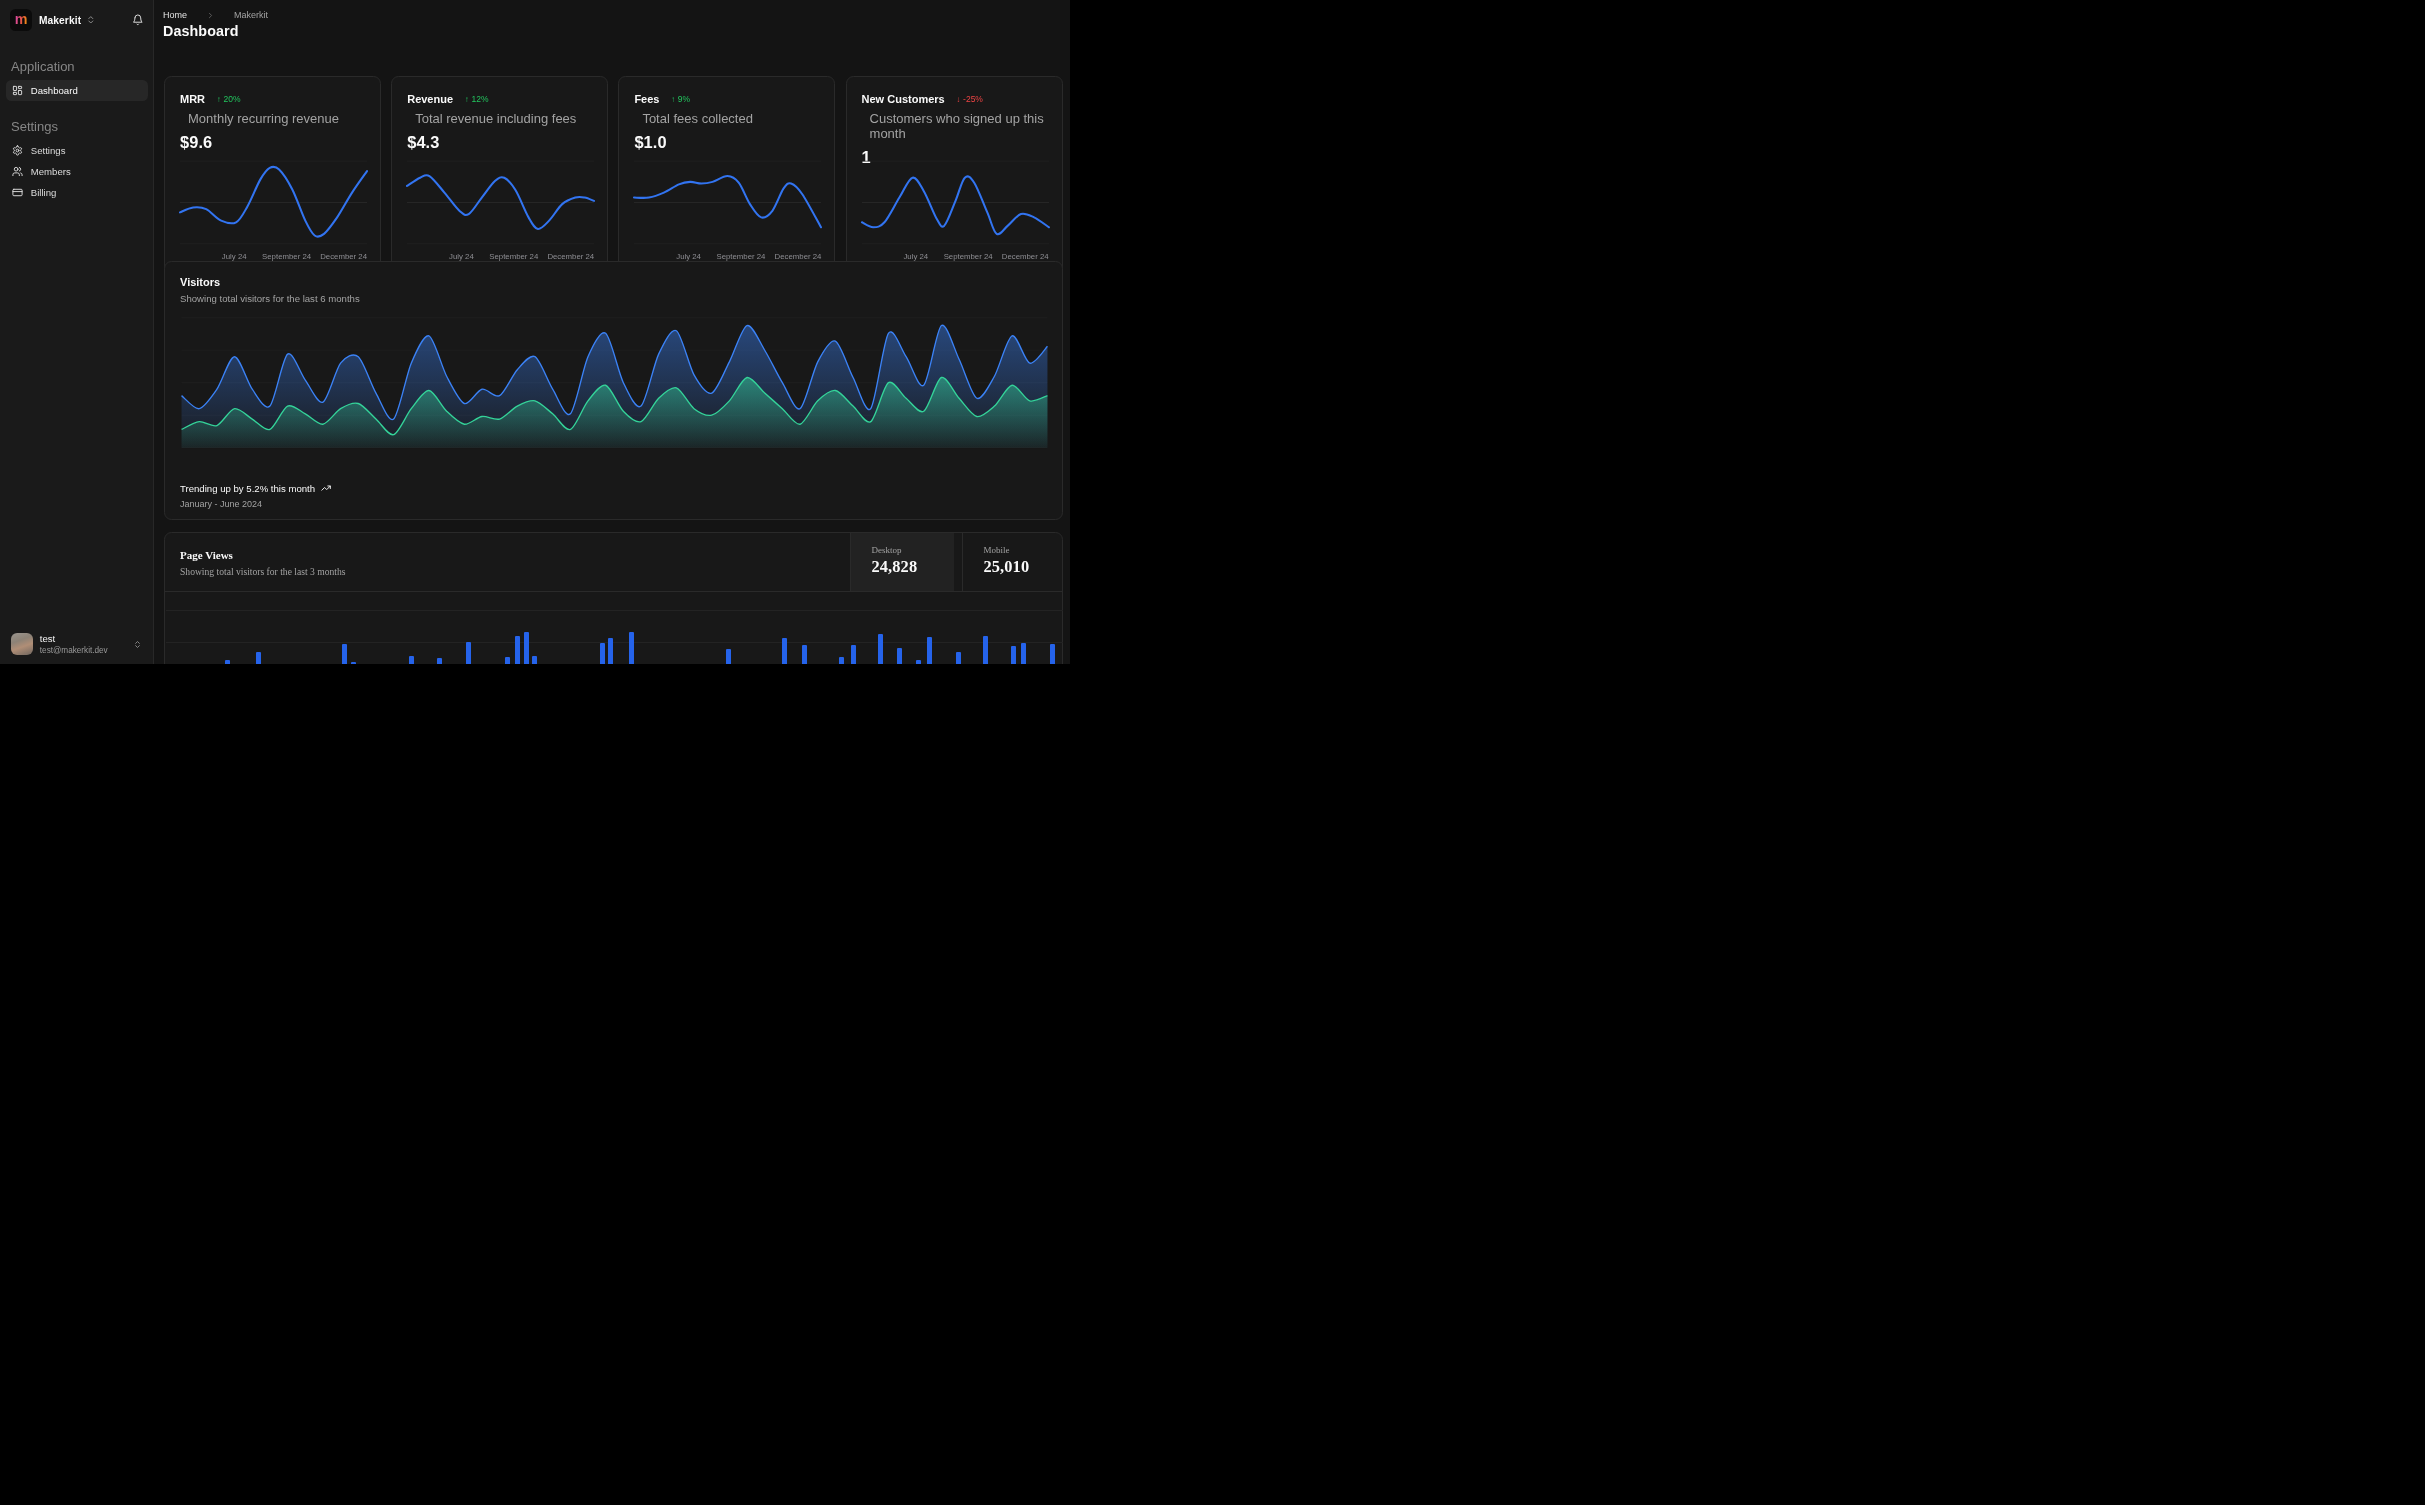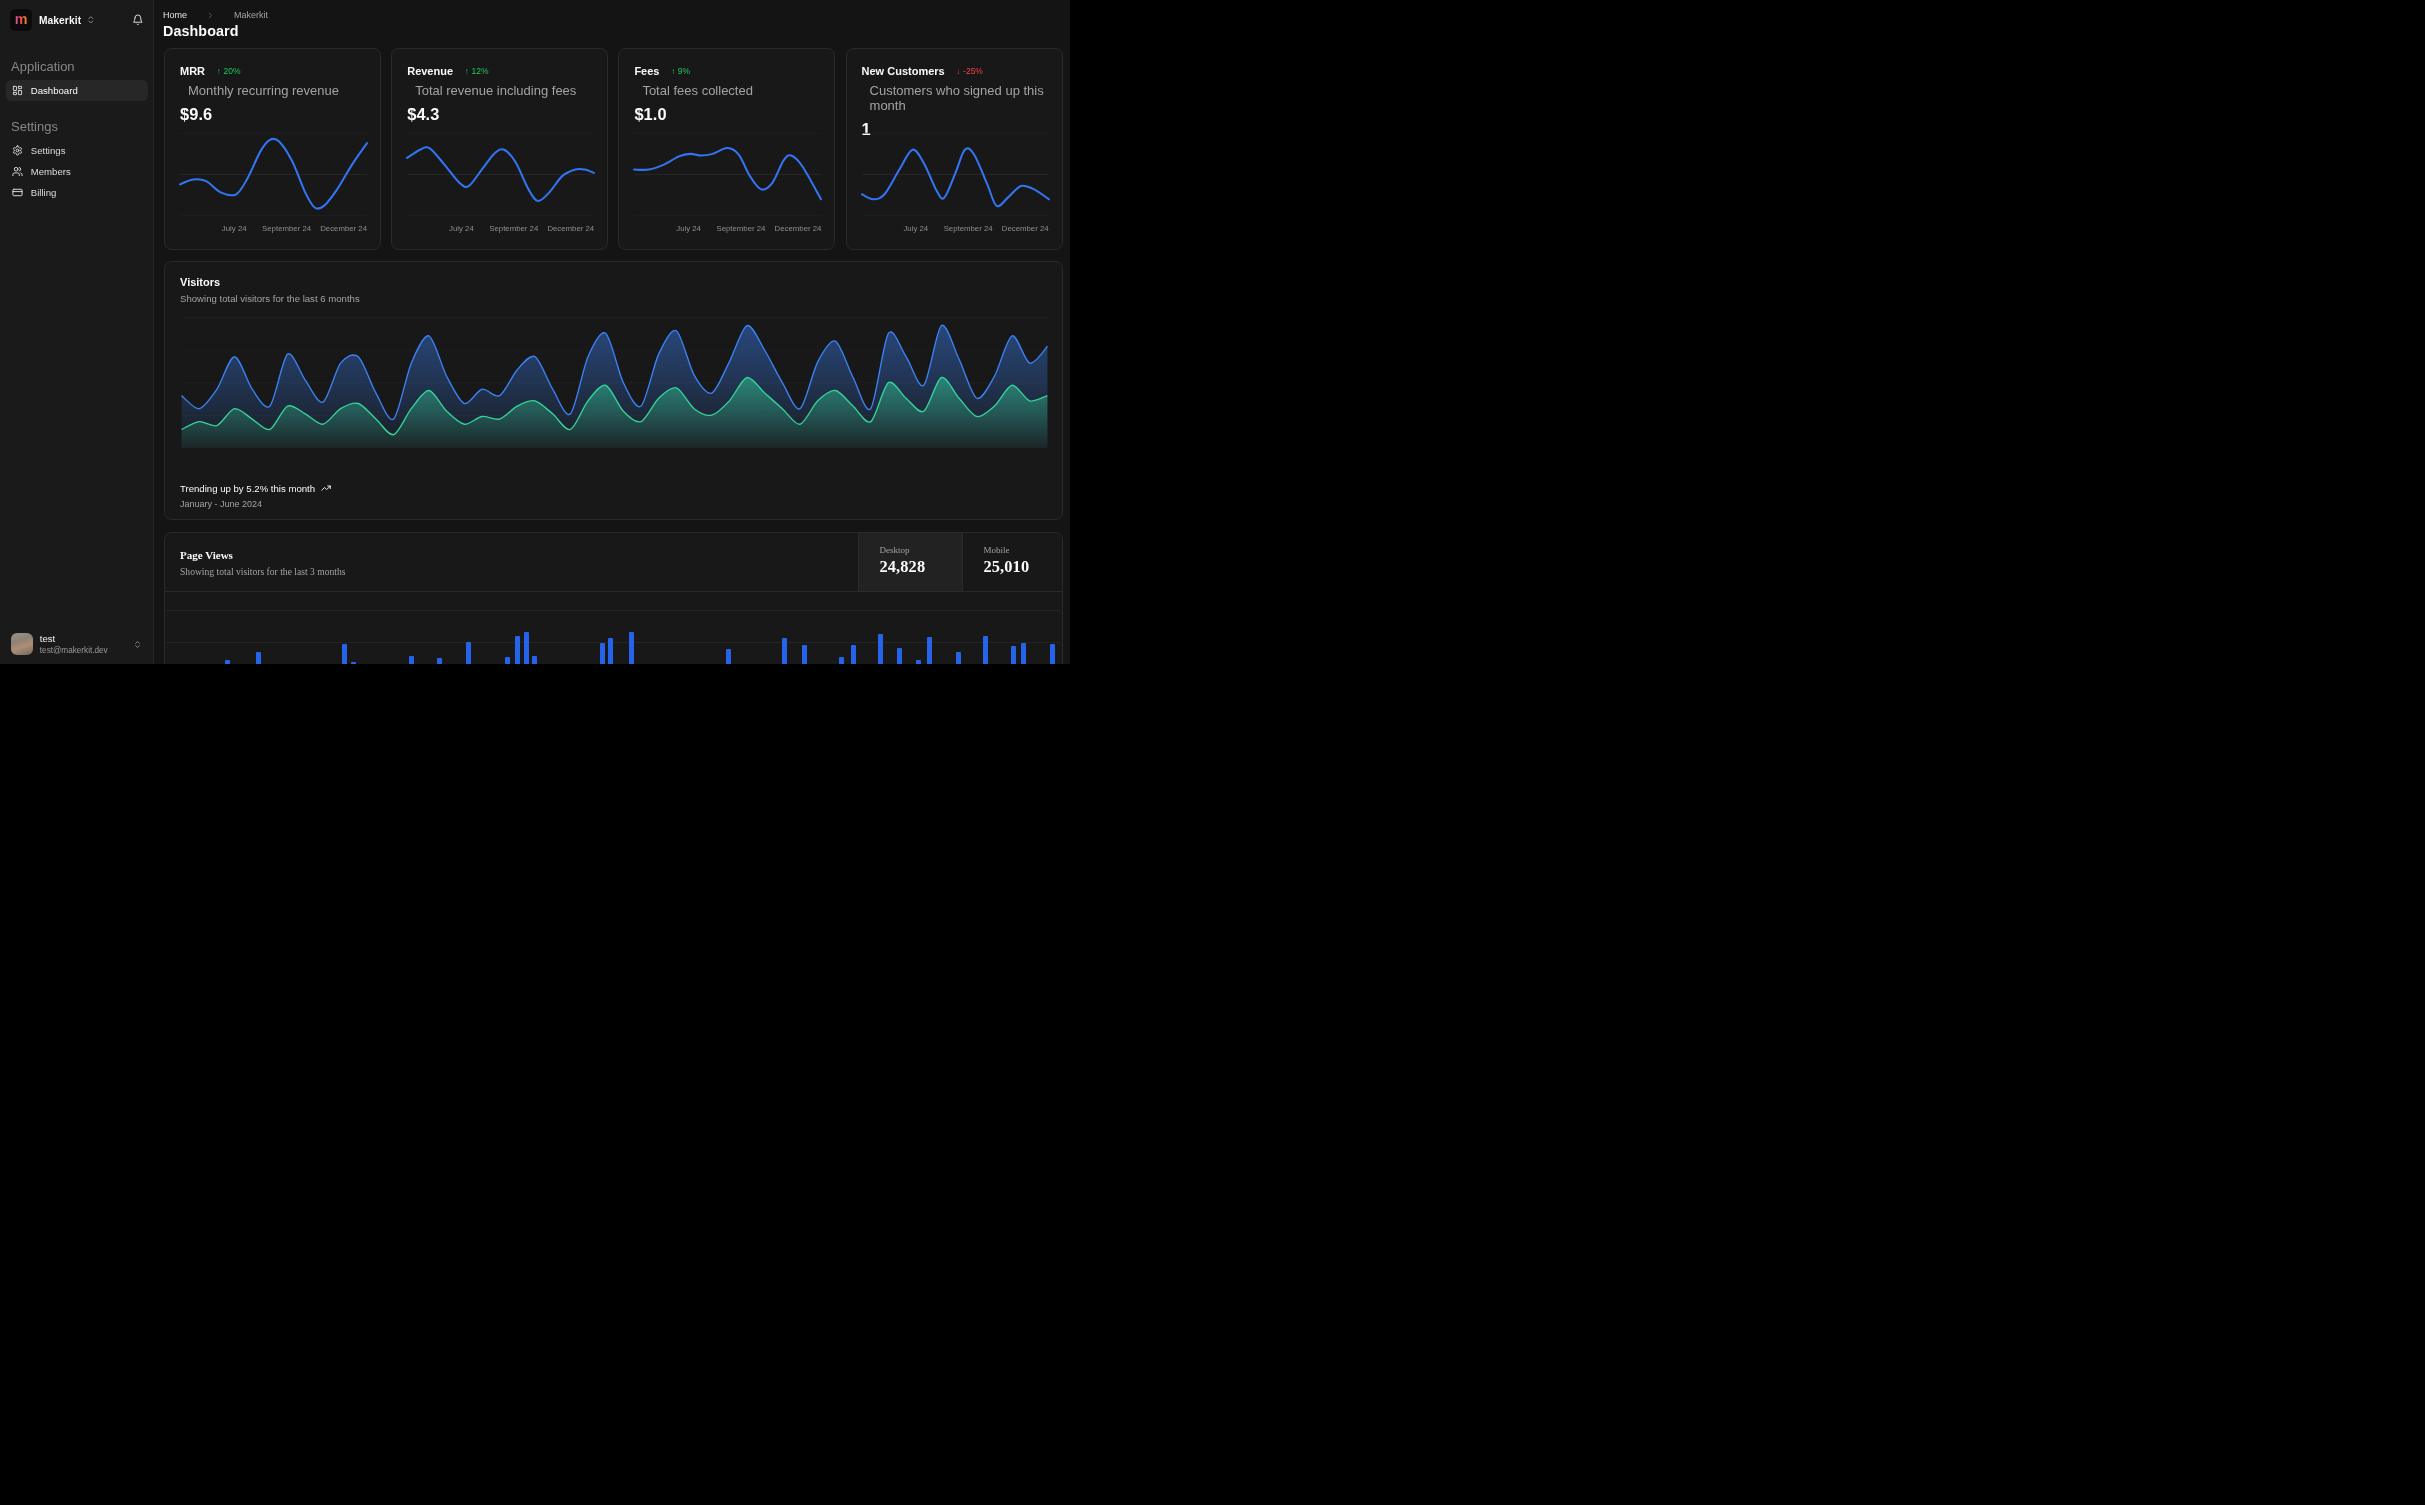--- a/index.html
+++ b/index.html
@@ -31,21 +31,21 @@
   
   .breadcrumb { position:absolute; left:163px; top:9.6px; display:flex; align-items:flex-end; gap:19px; font-size:9px; }
   .crumb-home { color:#e2e2e2; cursor:pointer; }
   .crumb-sep { color:#6e6e6e; display:flex; }
   .crumb-cur { color:#a3a3a3; }
   .page-title { position:absolute; left:163px; top:22.5px; font-size:14.3px; font-weight:700; letter-spacing:0.1px; }
 
   
   .cards-row { position:absolute; left:164px; top:48px; display:flex; gap:10.2px; }
   .card { background:#181818; border:0.7px solid #2a2a2a; border-radius:7.5px; }
-  .stat-card { width:217px; height:202px; position:relative; padding:16.4px 15px 0 15px; }
+  .stat-card { width:217px; height:202px; position:relative; padding:16.4px 15px 0 15px;margin-top:28px; }
   .stat-head { display:flex; align-items:center; gap:11.6px; }
   .stat-title { font-size:11px; font-weight:700; }
   .stat-badge { display:flex; align-items:center; gap:2.7px; font-size:8.5px; color:var(--green,#22c55e); }
   .stat-badge.down { color:var(--red,#ef4444); }
   .trend-arrow { font-size:8.2px; }
   .stat-desc { margin-top:6.1px; font-size:13px; color:#a3a3a3;padding-left:8px; }
   .stat-value { margin-top:6.8px; font-size:16.4px; font-weight:700; letter-spacing:0.1px; }
   .stat-chart { position:absolute; left:15px; top:80px; width:187px; height:91px; overflow:visible; }
   .axis-labels { position:absolute; left:15px; top:175px; width:187px; height:11px; }
   .axis-labels span { position:absolute; transform:translateX(-50%); font-size:7.8px; color:#8e8e93; white-space:nowrap; }
@@ -56,21 +56,21 @@
   .panel-sub { margin-top:4.8px; font-size:9.6px; color:#a3a3a3; }
   .visitors-chart { position:absolute; left:15px; top:53px; width:869px; height:134px; }
   .vis-footer-title { position:absolute; left:15px; top:221px; display:flex; align-items:center; gap:5.5px; font-size:9.6px; font-weight:400; }
   .vis-footer-title .ticon { display:flex; color:#fafafa; }
   .vis-footer-sub { position:absolute; left:15px; top:237px; font-size:9px; color:#a3a3a3; }
 
   
   .pageviews { position:absolute; left:164px; top:532px; width:899px; height:164px; padding:0; }
   .pv-header { position:relative; height:59px; border-bottom:0.7px solid #2a2a2a; display:flex;font-family:Liberation Serif, serif; }
   .pv-titles { padding:16.4px 0 0 15px; flex:1; }
-  .pv-toggles { display:flex; height:100%; }
+  .pv-toggles { display:flex; height:100%;gap:8px; }
   .pv-toggle { width:100px; height:100%; border-left:0.7px solid #2a2a2a; padding:11.6px 0 0 20.5px; cursor:pointer; }
   .pv-toggle.active { background:#222222; width:104px; }
   .pv-toggle-label { font-size:9px; color:#a3a3a3; }
   .pv-toggle-value { font-size:16.4px; font-weight:700; margin-top:2px; letter-spacing:0.1px; }
   .pv-plot { position:absolute; left:0; top:59px; width:899px; height:104px; }
   .pv-grid { position:absolute; left:0.7px; width:897px; height:0.7px; background:#232323; }
   .pv-bars { position:absolute; left:15px; top:0; width:869px; height:73px; }
   .bar { position:absolute; bottom:0; width:4.8px; border-radius:1px 1px 0 0; background:var(--blue,#2563eb); }
 
   svg { display:block; }

